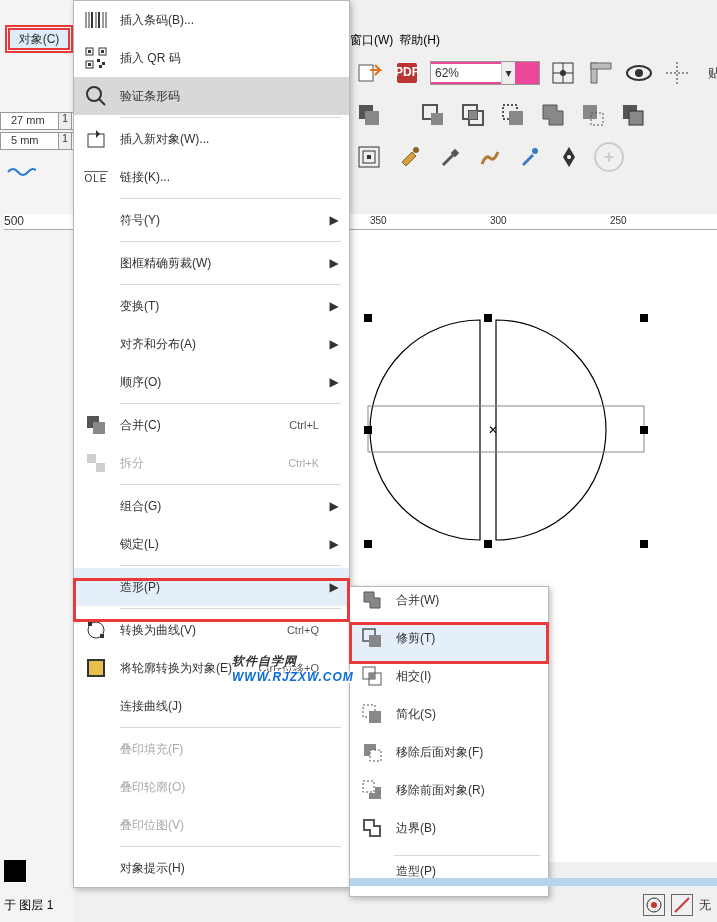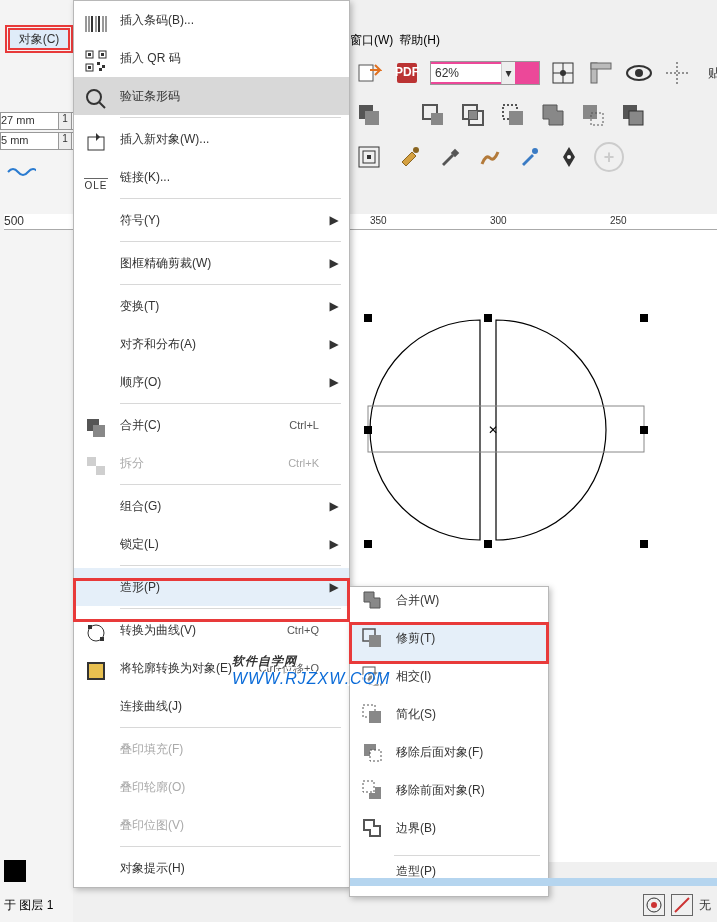--- a/index.html
+++ b/index.html
@@ -10,41 +10,41 @@
 .toolstrip2{position:absolute;left:354px;top:100px;display:flex;gap:10px;align-items:center}
 .toolstrip3{position:absolute;left:354px;top:142px;display:flex;gap:10px;align-items:center}
 .tbbtn{width:30px;height:30px;display:flex;align-items:center;justify-content:center}
 .zoom-box{height:24px;width:110px;border:1px solid #999;background:#ec4899;display:flex;align-items:center}
 .zoom-box input{border:none;width:70px;padding:2px 4px;font-size:12px;outline:none}
 .zoom-box .dd{width:14px;height:100%;border-left:1px solid #ccc;background:#eee;display:flex;align-items:center;justify-content:center}
 .ruler{position:absolute;left:350px;top:214px;right:0;height:16px;background:#fff;border-bottom:1px solid #aaa;font-size:10px;color:#666}
 .ruler .lbl{position:absolute;top:1px;font-size:10px}
 .canvas{position:absolute;left:350px;top:230px;right:0;bottom:60px;background:#fff}
 .left-frag{position:absolute;left:0;top:0;width:73px;height:922px;background:#f4f4f4}
-.left-frag .dim{position:absolute;left:0;width:80px;height:18px;border:1px solid #999;background:#fff;font-size:11px;padding:1px 0}
+.left-frag .dim{position:absolute;left:0;width:80px;height:18px;border:1px solid #999;background:#fff;font-size:11px;padding:1px 10px}
 .left-frag .sp{position:absolute;width:14px;height:18px;border:1px solid #999;background:#eee;text-align:center;font-size:10px}
 .obj-btn{position:absolute;left:8px;top:28px;width:62px;height:22px;border:2px solid #e83a3a;background:#dfecf9;display:flex;align-items:center;justify-content:center;outline:2px solid #e83a3a;outline-offset:1px}
 .ruler-left{position:absolute;left:4px;top:214px;width:73px;height:16px;background:#fff;border-bottom:1px solid #aaa;font-size:10px;color:#666}
 .menu{position:absolute;left:73px;top:0;width:277px;background:#fff;border:1px solid #b8b8b8;box-shadow:2px 2px 6px rgba(0,0,0,.25)}
 .menu-item{display:flex;align-items:center;height:38px;padding:0 10px 0 4px;position:relative}
-.menu-item .ico{width:36px;height:28px;display:flex;align-items:flex-end;justify-content:center;margin-right:6px}
+.menu-item .ico{width:36px;height:28px;display:flex;align-items:center;justify-content:center;margin-right:6px}
 .menu-item .txt{flex:1}
 .menu-item .kbd{color:#555;font-size:11px;margin-right:20px}
 .menu-item .arrow{width:10px;text-align:center;color:#333}
 .menu-item.disabled .txt,.menu-item.disabled .kbd{color:#aaa}
 .menu-item.hover-hl{background:#e5eff9}
 .menu-sep{height:1px;background:#d8d8d8;margin:2px 8px 2px 46px}
 .red-box{position:absolute;border:3px solid #e83a3a;pointer-events:none}
 .submenu{position:absolute;left:349px;top:586px;width:200px;background:#fff;border:1px solid #b8b8b8;box-shadow:2px 2px 6px rgba(0,0,0,.25)}
 .sub-item{display:flex;align-items:center;height:38px;padding:0 10px 12px 4px}
 .sub-item .ico{width:36px;height:28px;display:flex;align-items:center;justify-content:center;margin-right:6px}
 .sub-item .txt{flex:1}
 .sub-item.highlight{background:#e5eff9}
 .watermark{position:absolute;left:232px;top:638px;font-size:30px;font-weight:900;color:#0066d6;font-style:italic;text-shadow:2px 2px 0 #fff,-1px -1px 0 #fff;letter-spacing:1px;z-index:60}
-.watermark .sub{font-size:16px;font-weight:400;color:#0a6bd8;letter-spacing:1px;display:block;margin-top:-2px}
+.watermark .sub{font-size:12px;font-weight:700;color:#0a6bd8;letter-spacing:1px;display:block;margin-top:-2px}
 .sel-handle{position:absolute;width:8px;height:8px;background:#000}
 .layer-txt{position:absolute;left:0;bottom:8px;font-size:12px;color:#000;padding-left:4px}
 .color-well{position:absolute;right:6px;bottom:6px;display:flex;gap:6px;align-items:center}
 .cw-chip{width:22px;height:22px;border:1px solid #666;display:flex;align-items:center;justify-content:center}
 .page-bar{position:absolute;left:350px;bottom:36px;right:0;height:8px;background:#b5d5ef}
 .ole{font-size:10px;letter-spacing:1px;border-top:1px solid #666;padding-top:1px}
 .wavy{width:30px;height:14px}
 .plus-btn{width:30px;height:30px;border:2px solid #ccc;border-radius:50%;display:flex;align-items:center;justify-content:center;color:#ccc;font-size:18px;font-weight:bold}
 .color-chip{position:absolute;left:4px;bottom:40px;width:22px;height:22px;background:#000}
 </style>

